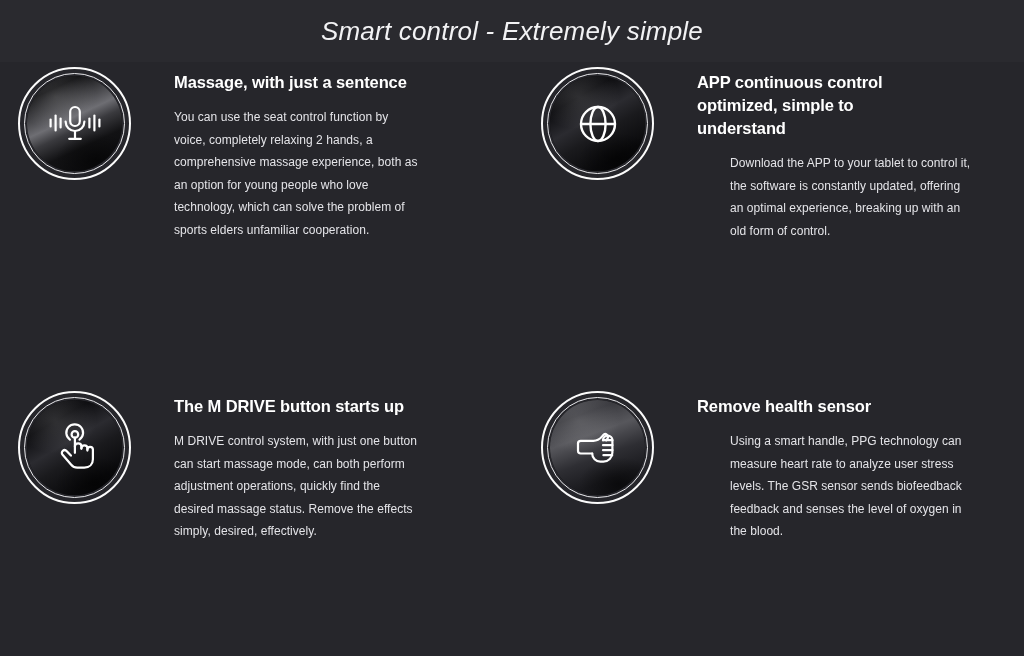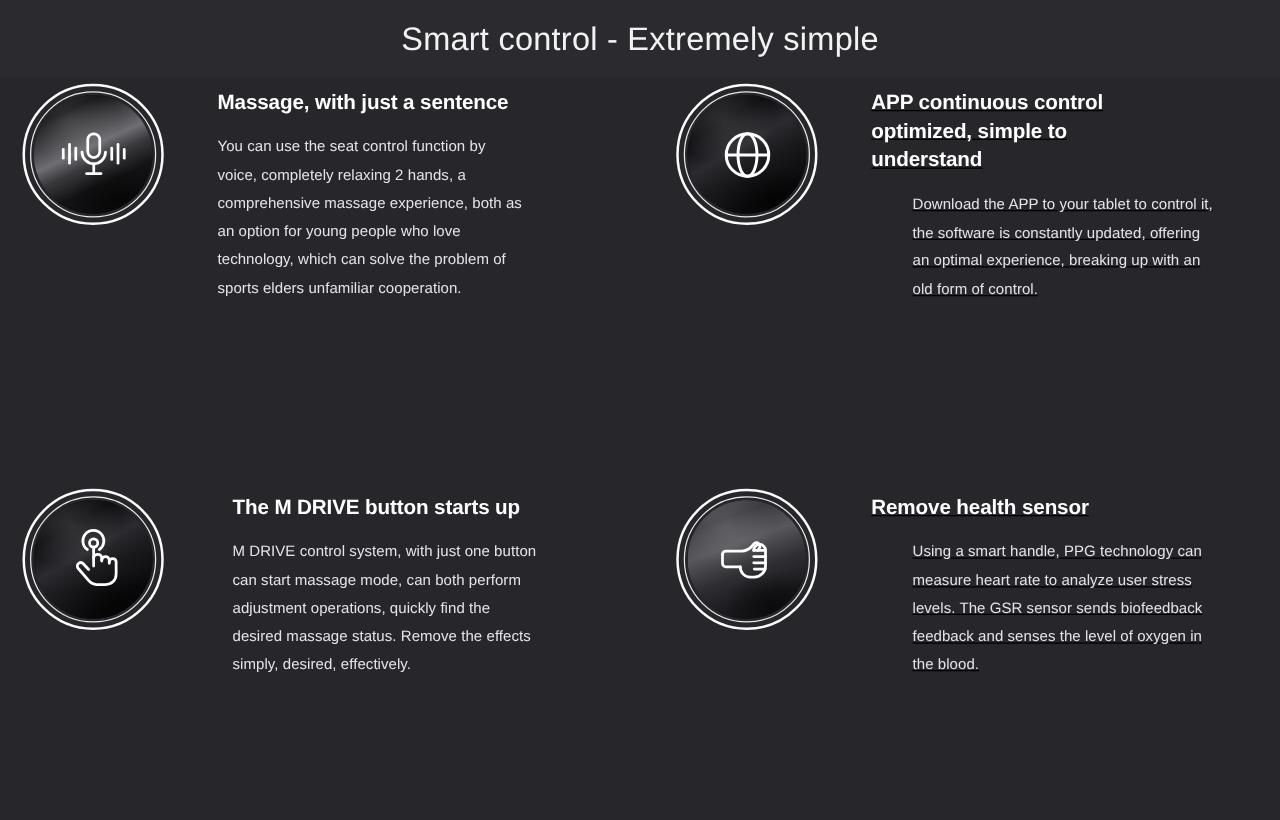--- a/index.html
+++ b/index.html
@@ -37,39 +37,40 @@
   }
   .header-title {
     color: #f2f2f4;
     font-size: 26px;
     font-weight: 400;
     letter-spacing: 0.2px;
     line-height: 1;
     text-align: center;
     font-family: "Liberation Sans", sans-serif;
     white-space: nowrap;
+    font-style: italic;
   }
 
   
   .grid {
     position: absolute;
     left: 0;
     top: 62px;
     width: 991px;
     height: 580px;
   }
 
   .cell {
     position: absolute;
     display: flex;
     align-items: flex-start;
   }
   .cell-0 { left: 18px;  top: 1px;   width: 500px; }
   .cell-1 { left: 541px; top: 1px;   width: 483px; }
-  .cell-2 { left: 18px;  top: 325px; width: 500px; gap: 12px; }
+  .cell-2 { left: 18px;  top: 325px; width: 500px; }
   .cell-3 { left: 541px; top: 325px; width: 483px; }
 
   
   .medallion {
     position: relative;
     flex: 0 0 auto;
     width: 113px;
     height: 113px;
     margin-top: 4px;
   }
@@ -153,21 +154,20 @@
 
   
   .textcol {
     flex: 1 1 auto;
     margin-left: 43px;
     padding-top: 8px;
   }
   .cell-1 .textcol,
   .cell-3 .textcol {
     margin-left: 43px;
-    text-decoration: underline;
   }
   .feature-title {
     color: #ffffff;
     font-size: 16.5px;
     font-weight: bold;
     line-height: 23px;
     margin: 0 0 12px 0;
     letter-spacing: -0.1px;
     max-width: 244px;
   }

